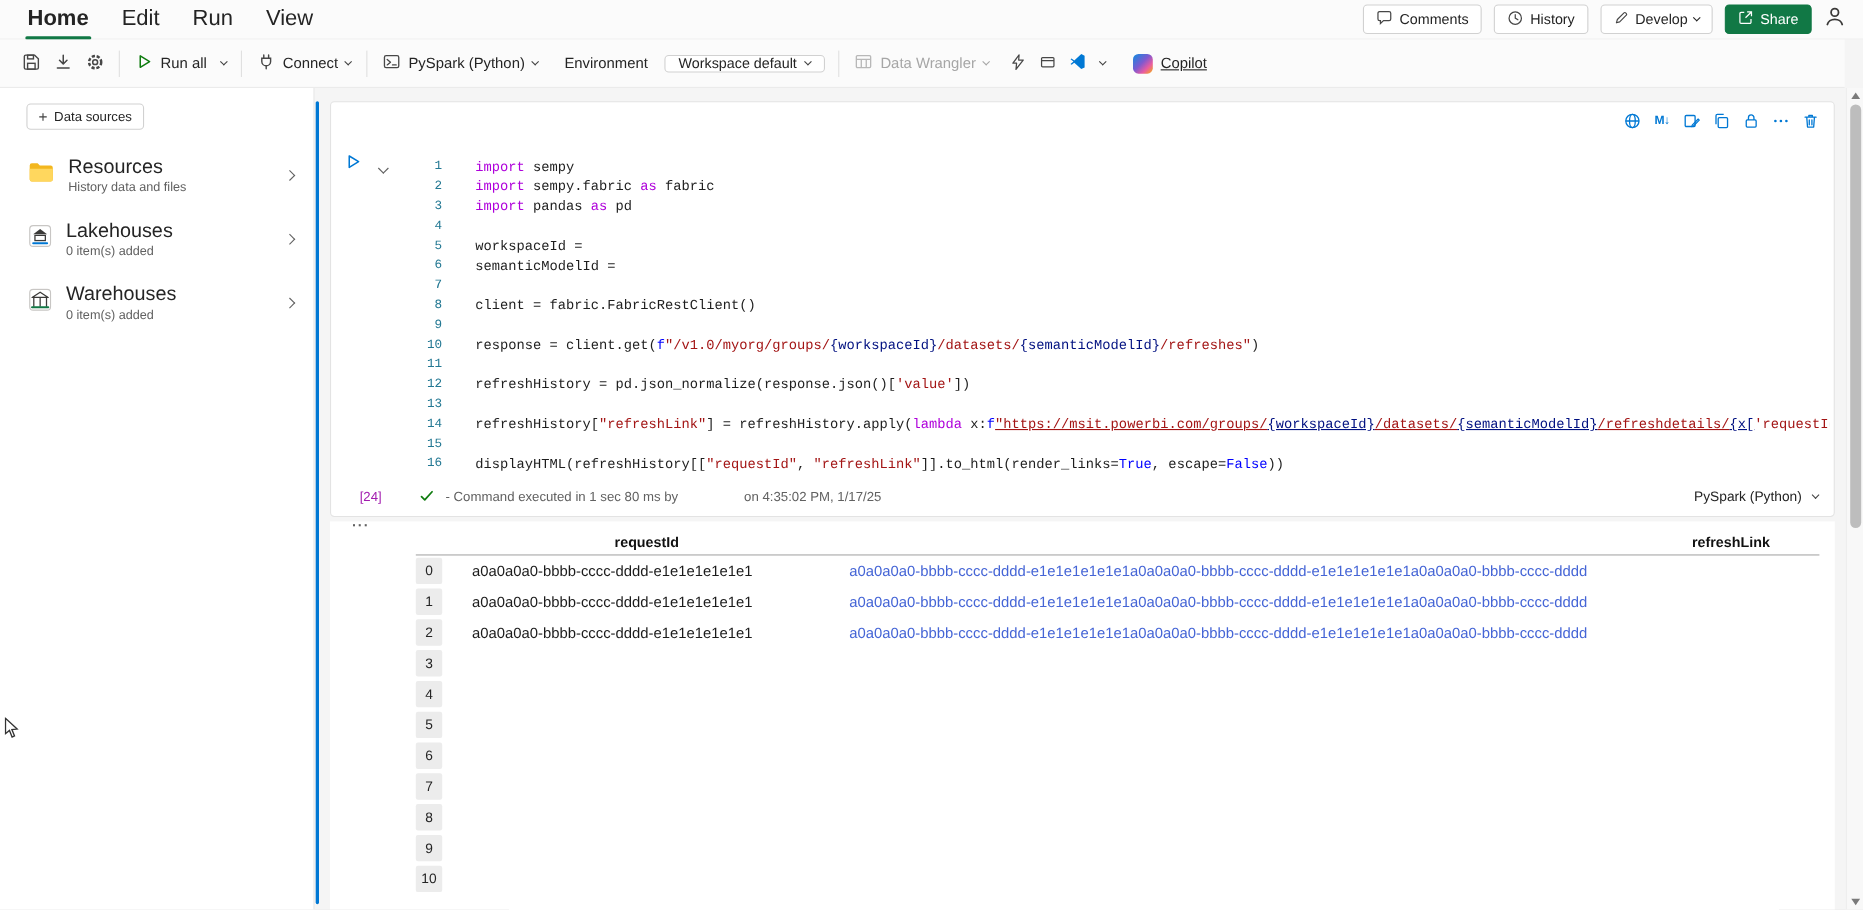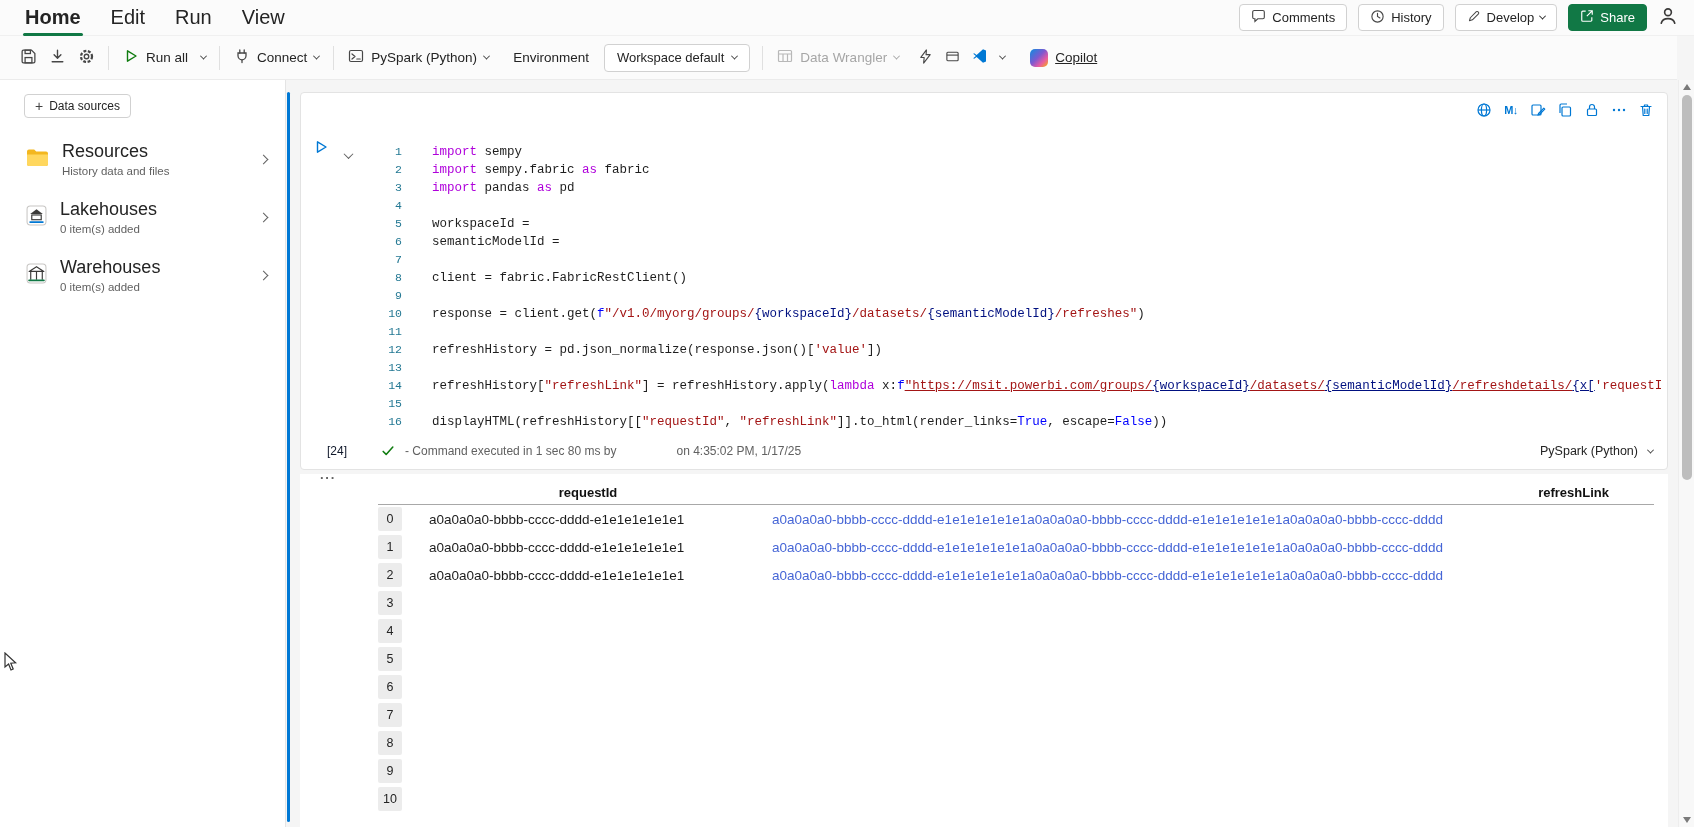--- a/index.html
+++ b/index.html
@@ -22,21 +22,21 @@
   
   .toolbar { position:absolute; top:36px; left:0; right:17px; height:44px; background:#fbfbfb; border-bottom:1px solid #ebebeb; display:flex; align-items:center; padding:0 14px; z-index:5; }
   .tool { display:flex; align-items:center; gap:7px; padding:6px 7px; border-radius:4px; font-size:13.5px; color:#242424; cursor:pointer; }
   .tool.icon-only { padding:6px 6px; }
   .tool.disabled { color:#a6a6a6; cursor:default; }
   .tool.disabled svg { color:#b8b8b8; }
   .sep { width:1px; height:24px; background:#e0e0e0; margin:0 7px; flex:none; }
   .chev { display:inline-block; width:7px; height:7px; border-right:1.5px solid currentColor; border-bottom:1.5px solid currentColor; transform:rotate(45deg) translate(-1px,-1px); }
   .chev.right { transform:rotate(-45deg); }
   .chev.small { width:5px; height:5px; }
-  .btn-outline { display:flex; align-items:center; gap:8px; height:28px; padding:0 12px; border:1px solid #d1d1d1; border-radius:4px; background:#fff; font-size:13px; cursor:pointer; }
+  .btn-outline { display:flex; align-items:center; gap:8px; height:16px; padding:0 12px; border:1px solid #d1d1d1; border-radius:4px; background:#fff; font-size:13px; cursor:pointer; }
   .copilot-badge { width:18px; height:18px; border-radius:5px; background:linear-gradient(135deg,#0b8de0 0%,#7d59d0 45%,#e85ba2 72%,#f6b30a 100%); flex:none; }
 
   
   .sidebar { position:absolute; top:80px; left:0; width:286px; bottom:0; background:#fff; border-right:1px solid #e4e4e4; z-index:4; }
   .sidebar-header { display:flex; align-items:center; justify-content:space-between; padding:21px 20px 0 24px; }
   .sidebar-title { font-size:14.5px; font-weight:bold; }
   .collapse-btn { color:#424242; cursor:pointer; display:flex; }
   .datasources-btn { display:inline-flex; align-items:center; gap:6px; margin:14px 0 12px 24px; height:24px; padding:0 10px; border:1px solid #d1d1d1; border-radius:4px; background:#fff; font-size:12px; cursor:pointer; }
   .plus { font-size:14px; line-height:1; color:#424242; }
   .explorer-item { display:flex; align-items:center; gap:13px; padding:11px 18px 11px 26px; cursor:pointer; }
@@ -60,21 +60,21 @@
   .code-text { flex:1; overflow:hidden; white-space:pre; color:#1e1e1e; }
   .tok-k { color:#af00db; }
   .tok-p { color:#1e1e1e; }
   .tok-s { color:#a31515; }
   .tok-v { color:#001080; }
   .tok-b { color:#0000ff; }
   .tok-su { color:#a31515; text-decoration:underline; }
   .tok-vu { color:#001080; text-decoration:underline; }
 
   .cell-status { position:absolute; left:0; right:0; bottom:0; height:36px; display:flex; align-items:center; font-size:12px; color:#616161; padding:0 14px; }
-  .exec-count { margin-left:12px; color:#0f172a; }
+  .exec-count { margin-left:12px; color:#a21caf; }
   .status-check { margin-left:34px; display:flex; }
   .status-text { margin-left:10px; }
   .status-time { margin-left:60px; }
   .kernel-pill { margin-left:auto; display:flex; align-items:center; gap:10px; color:#242424; font-size:12.5px; cursor:pointer; }
   .kernel-pill .chev { color:#424242; }
 
   
   .output-card { position:absolute; left:300px; top:474px; width:1368px; bottom:0; background:#fff; z-index:2; }
   .output-dots { position:absolute; left:20px; top:-4px; color:#616161; font-weight:bold; font-size:13px; letter-spacing:1px; cursor:pointer; }
   .out-table { position:absolute; left:78px; top:6px; right:14px; }

